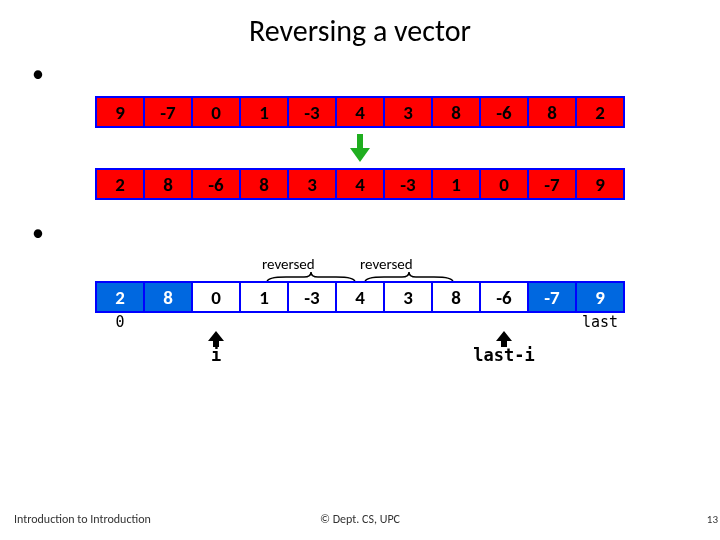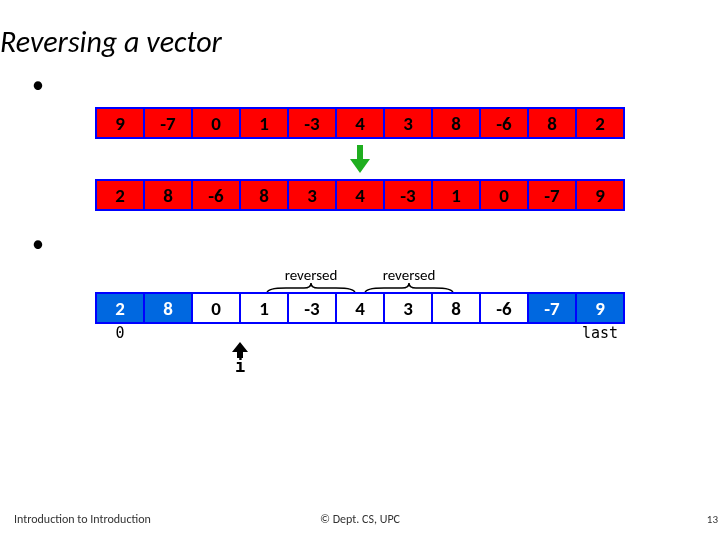--- a/index.html
+++ b/index.html
@@ -6,25 +6,24 @@
   body {
     margin: 0;
     width: 720px;
     height: 540px;
     font-family: "Calibri", "Segoe UI", Arial, sans-serif;
     color: #000;
     background: #fff;
     position: relative;
   }
   .title {
-    text-align: left;
+    text-align: center;
     font-size: 30px;
-    margin: 23px 0 4px 0;
+    margin: 12px 0 4px 0;
     font-weight: 400;
-    font-style: italic;
   }
   .content {
     padding: 0 28px;
   }
   .bullet {
     font-size: 24px;
     margin: 10px 0 8px 0;
     display: flex;
   }
   .bullet .dot {
@@ -60,21 +59,21 @@
     margin: 4px 0 0 0;
   }
   .braces {
     display: flex;
     justify-content: center;
     margin-bottom: -2px;
   }
   .brace-group {
     display: flex;
     flex-direction: column;
-    align-items: center;
+    align-items: flex-start;
     font-size: 15px;
   }
   .brace-label { margin-bottom: -2px; }
   .vec-inv {
     display: flex;
     justify-content: center;
     position: relative;
   }
   .cell-blue {
     background: #0068e0;
@@ -249,20 +248,28 @@
               <polygon points="8,0 16,10 11,10 11,16 5,16 5,10 0,10" fill="#000"></polygon>
             </svg>
         </span>
         <span class="ptr-label">i</span>
       </div>
       <div class="ptr-slot"></div>
         <div class="ptr-slot"></div>
         <div class="ptr-slot"></div>
       <div class="ptr-slot"></div>
         <div class="ptr-slot"></div>
+      <div class="ptr-slot">
+        <span class="up-arrow">
+          <svg width="16" height="16" viewBox="0 0 16 16">
+              <polygon points="8,0 16,10 11,10 11,16 5,16 5,10 0,10" fill="#000"></polygon>
+            </svg>
+        </span>
+        <span class="ptr-label wide">last-i</span>
+      </div>
       <div class="ptr-slot"></div>
         <div class="ptr-slot"></div>
     </div>
 
   </div>
 </div>
 
 <div class="footer-left">Introduction to Introduction</div>
 <div class="footer-center">© Dept. CS, UPC</div>
 <div class="footer-right">13</div>

